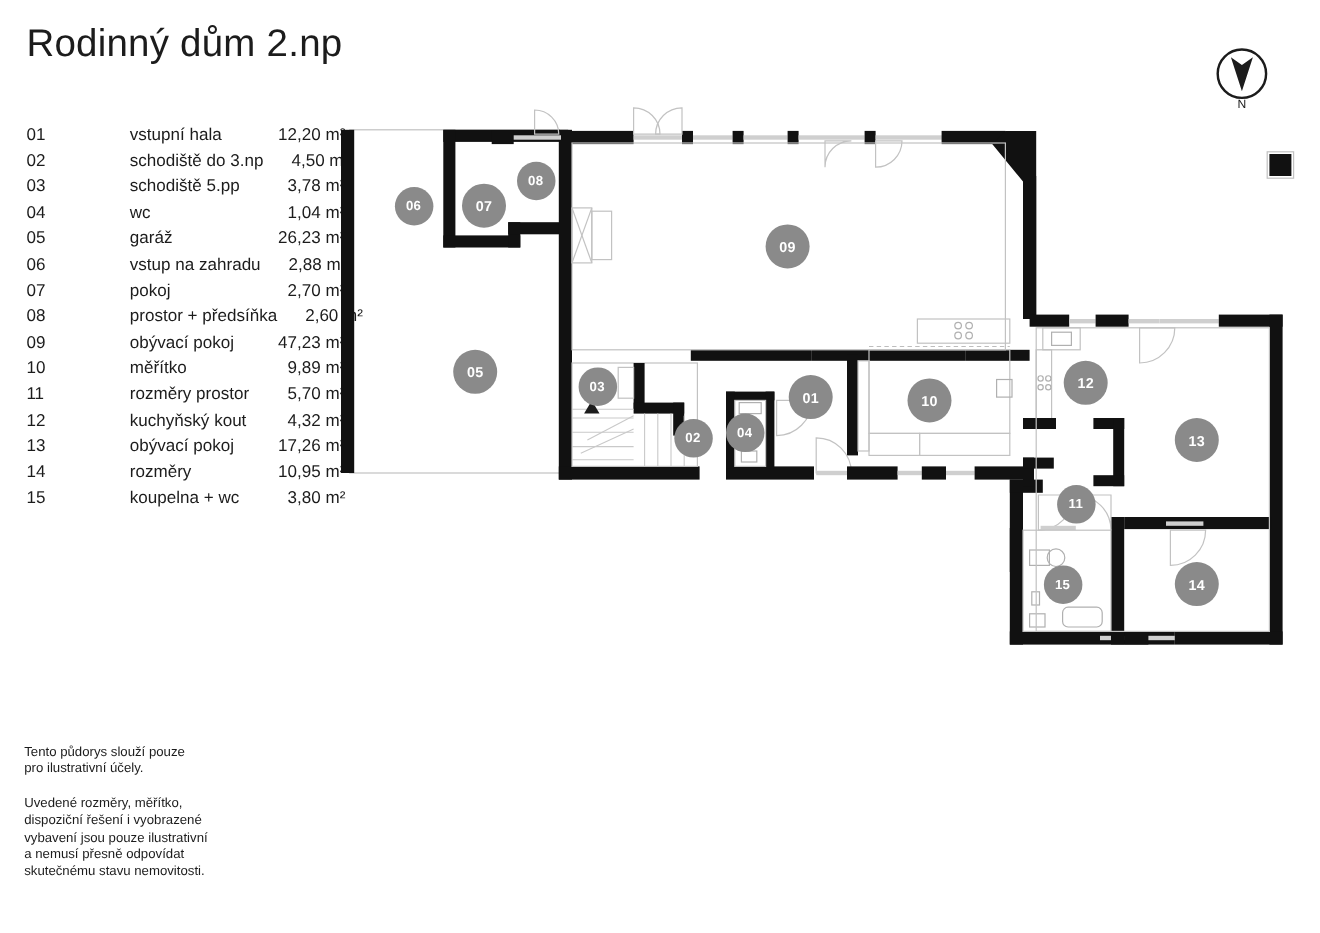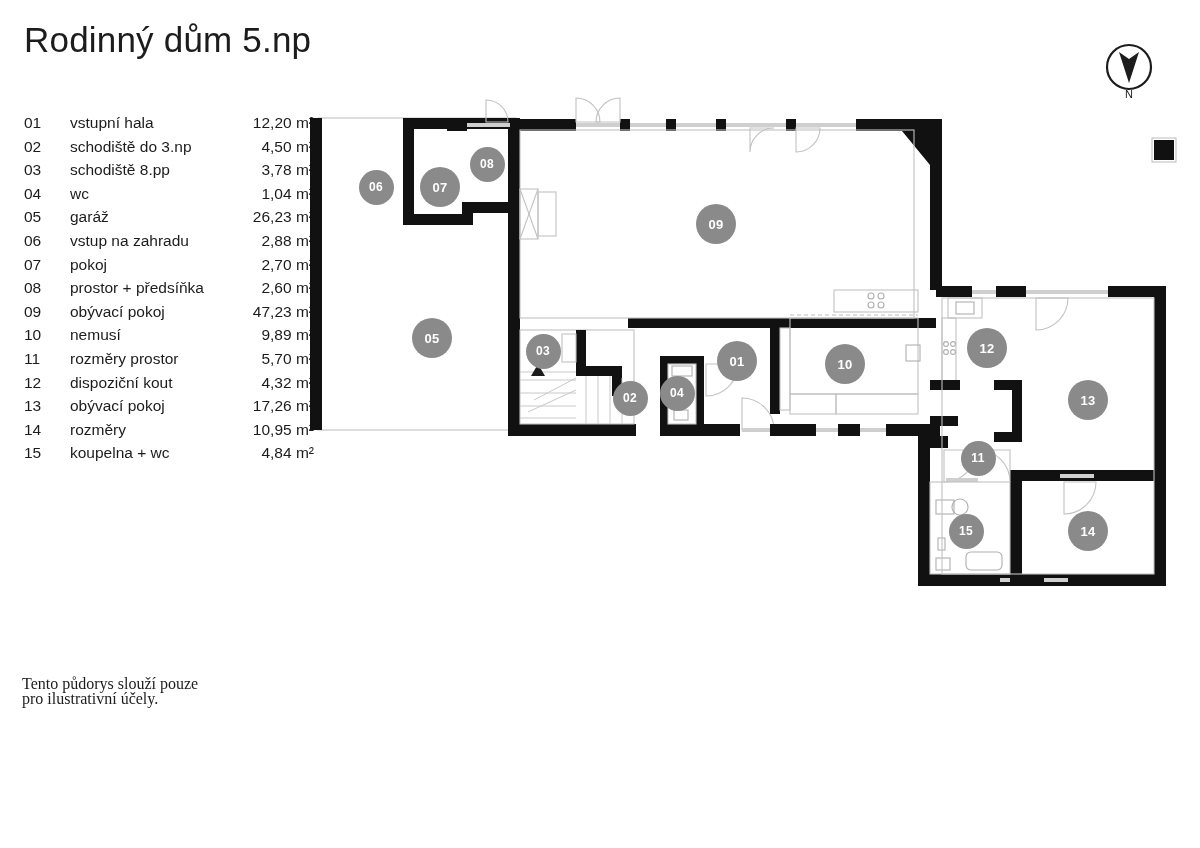--- a/index.html
+++ b/index.html
@@ -17,28 +17,28 @@
 
   
   #legend{
     position:absolute;left:24px;top:114px;width:290px;
   }
   .legend-row{
     display:flex;align-items:baseline;
     height:23.6px;font-size:15.5px;color:#1c1c1c;
   }
   .legend-num{width:46px;flex:0 0 46px;}
-  .legend-name{flex:1 1 auto;white-space:nowrap;}
+  .legend-name{flex:1 1 auto;white-space:nowrap;margin-left:48px;}
   .legend-area{
     flex:0 0 auto;text-align:right;min-width:78px;white-space:nowrap;
   }
 
   
   #notes{position:absolute;left:22px;top:676px;width:260px;}
-  .note-block{font-size:16px;line-height:15.4px;color:#1c1c1c;font-family:Liberation Serif, serif;}
+  .note-block{font-size:12px;line-height:15.4px;color:#1c1c1c;}
   .note-block + .note-block{margin-top:16px;}
   .note-line{white-space:nowrap;}
 
   
   #compass{position:absolute;left:1100px;top:40px;width:58px;height:62px;}
 
   
   #plan{position:absolute;left:0;top:0;width:1200px;height:848px;}
 
   
@@ -48,21 +48,21 @@
     display:flex;align-items:center;justify-content:center;
     font-size:13px;font-weight:700;letter-spacing:.3px;
     width:40px;height:40px;margin-left:-20px;margin-top:-20px;
     user-select:none;
   }
   .badge.sm{width:35px;height:35px;margin-left:-17.5px;margin-top:-17.5px;font-size:12px;}
 </style>
 </head>
 <body>
 
-<div id="page-title">Rodinný dům 5.np</div>
+<div id="page-title">Rodinný dům 2.np</div>
 
 <div id="compass">
   <svg viewBox="0 0 58 62" width="58" height="62" aria-hidden="true">
     <circle cx="29" cy="27" r="22" fill="none" stroke="#1c1c1c" stroke-width="2.2"></circle>
     <path d="M29 43 L19 12 L29 19 L39 12 Z" fill="#1c1c1c"></path>
     <text x="29" y="58" text-anchor="middle" font-family="Liberation Sans, sans-serif" font-size="11" fill="#1c1c1c">N</text>
   </svg>
 </div>
 
 <div id="legend">
@@ -71,21 +71,21 @@
     <span class="legend-name">vstupní hala</span>
     <span class="legend-area">12,20 m²</span>
   </div>
   <div class="legend-row">
     <span class="legend-num">02</span>
     <span class="legend-name">schodiště do 3.np</span>
     <span class="legend-area">4,50 m²</span>
   </div>
   <div class="legend-row">
     <span class="legend-num">03</span>
-    <span class="legend-name">schodiště 8.pp</span>
+    <span class="legend-name">schodiště 5.pp</span>
     <span class="legend-area">3,78 m²</span>
   </div>
   <div class="legend-row">
     <span class="legend-num">04</span>
     <span class="legend-name">wc</span>
     <span class="legend-area">1,04 m²</span>
   </div>
   <div class="legend-row">
     <span class="legend-num">05</span>
     <span class="legend-name">garáž</span>
@@ -106,54 +106,61 @@
     <span class="legend-name">prostor + předsíňka</span>
     <span class="legend-area">2,60 m²</span>
   </div>
   <div class="legend-row">
     <span class="legend-num">09</span>
     <span class="legend-name">obývací pokoj</span>
     <span class="legend-area">47,23 m²</span>
   </div>
   <div class="legend-row">
     <span class="legend-num">10</span>
-    <span class="legend-name">nemusí</span>
+    <span class="legend-name">měřítko</span>
     <span class="legend-area">9,89 m²</span>
   </div>
   <div class="legend-row">
     <span class="legend-num">11</span>
     <span class="legend-name">rozměry prostor</span>
     <span class="legend-area">5,70 m²</span>
   </div>
   <div class="legend-row">
     <span class="legend-num">12</span>
-    <span class="legend-name">dispoziční kout</span>
+    <span class="legend-name">kuchyňský kout</span>
     <span class="legend-area">4,32 m²</span>
   </div>
   <div class="legend-row">
     <span class="legend-num">13</span>
     <span class="legend-name">obývací pokoj</span>
     <span class="legend-area">17,26 m²</span>
   </div>
   <div class="legend-row">
     <span class="legend-num">14</span>
     <span class="legend-name">rozměry</span>
     <span class="legend-area">10,95 m²</span>
   </div>
   <div class="legend-row">
     <span class="legend-num">15</span>
     <span class="legend-name">koupelna + wc</span>
-    <span class="legend-area">4,84 m²</span>
+    <span class="legend-area">3,80 m²</span>
   </div>
 </div>
 
 <div id="notes">
   <div class="note-block">
     <div class="note-line">Tento půdorys slouží pouze</div>
     <div class="note-line">pro ilustrativní účely.</div>
+  </div>
+  <div class="note-block">
+    <div class="note-line">Uvedené rozměry, měřítko,</div>
+    <div class="note-line">dispoziční řešení i vyobrazené</div>
+    <div class="note-line">vybavení jsou pouze ilustrativní</div>
+    <div class="note-line">a nemusí přesně odpovídat</div>
+    <div class="note-line">skutečnému stavu nemovitosti.</div>
   </div>
 </div>
 
 <div id="plan">
 <svg viewBox="0 0 1200 848" width="1200" height="848">
   <defs>
     <style>
       .w   { fill:#111111; }            /* solid wall poché            */
       .thin{ fill:none; stroke:#c2c2c2; stroke-width:1.1; }  /* light outlines */
       .gl  { fill:#cfcfcf; }            /* glazing band                */

